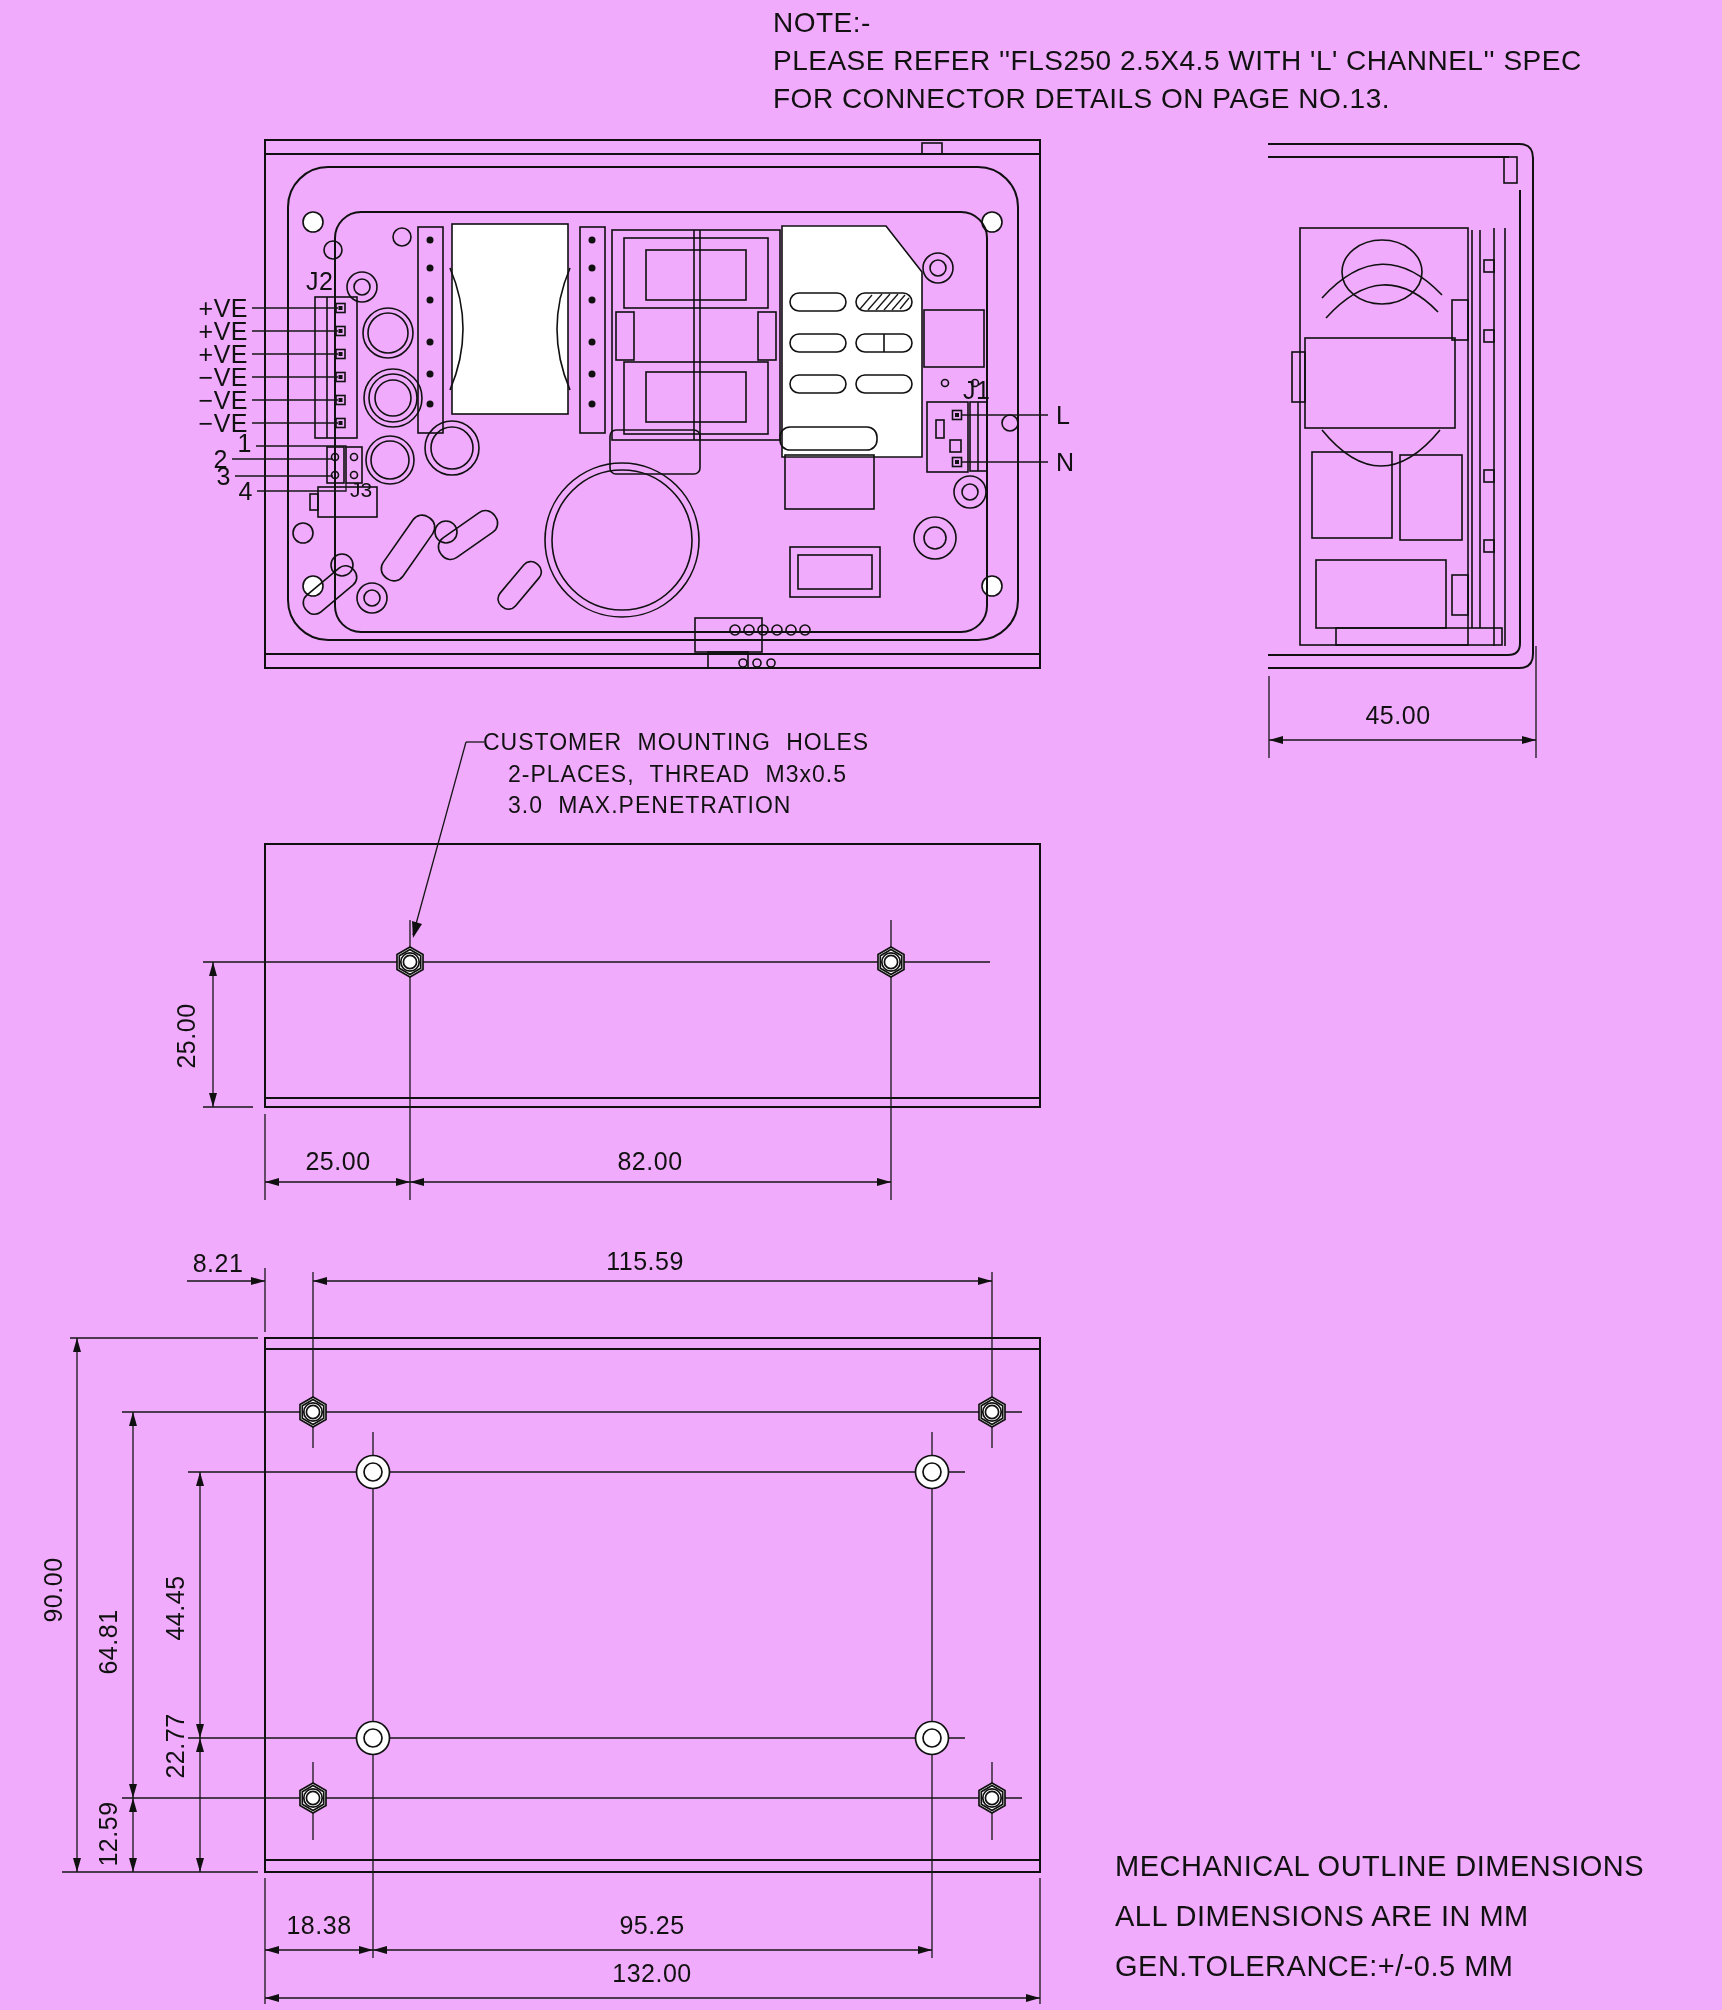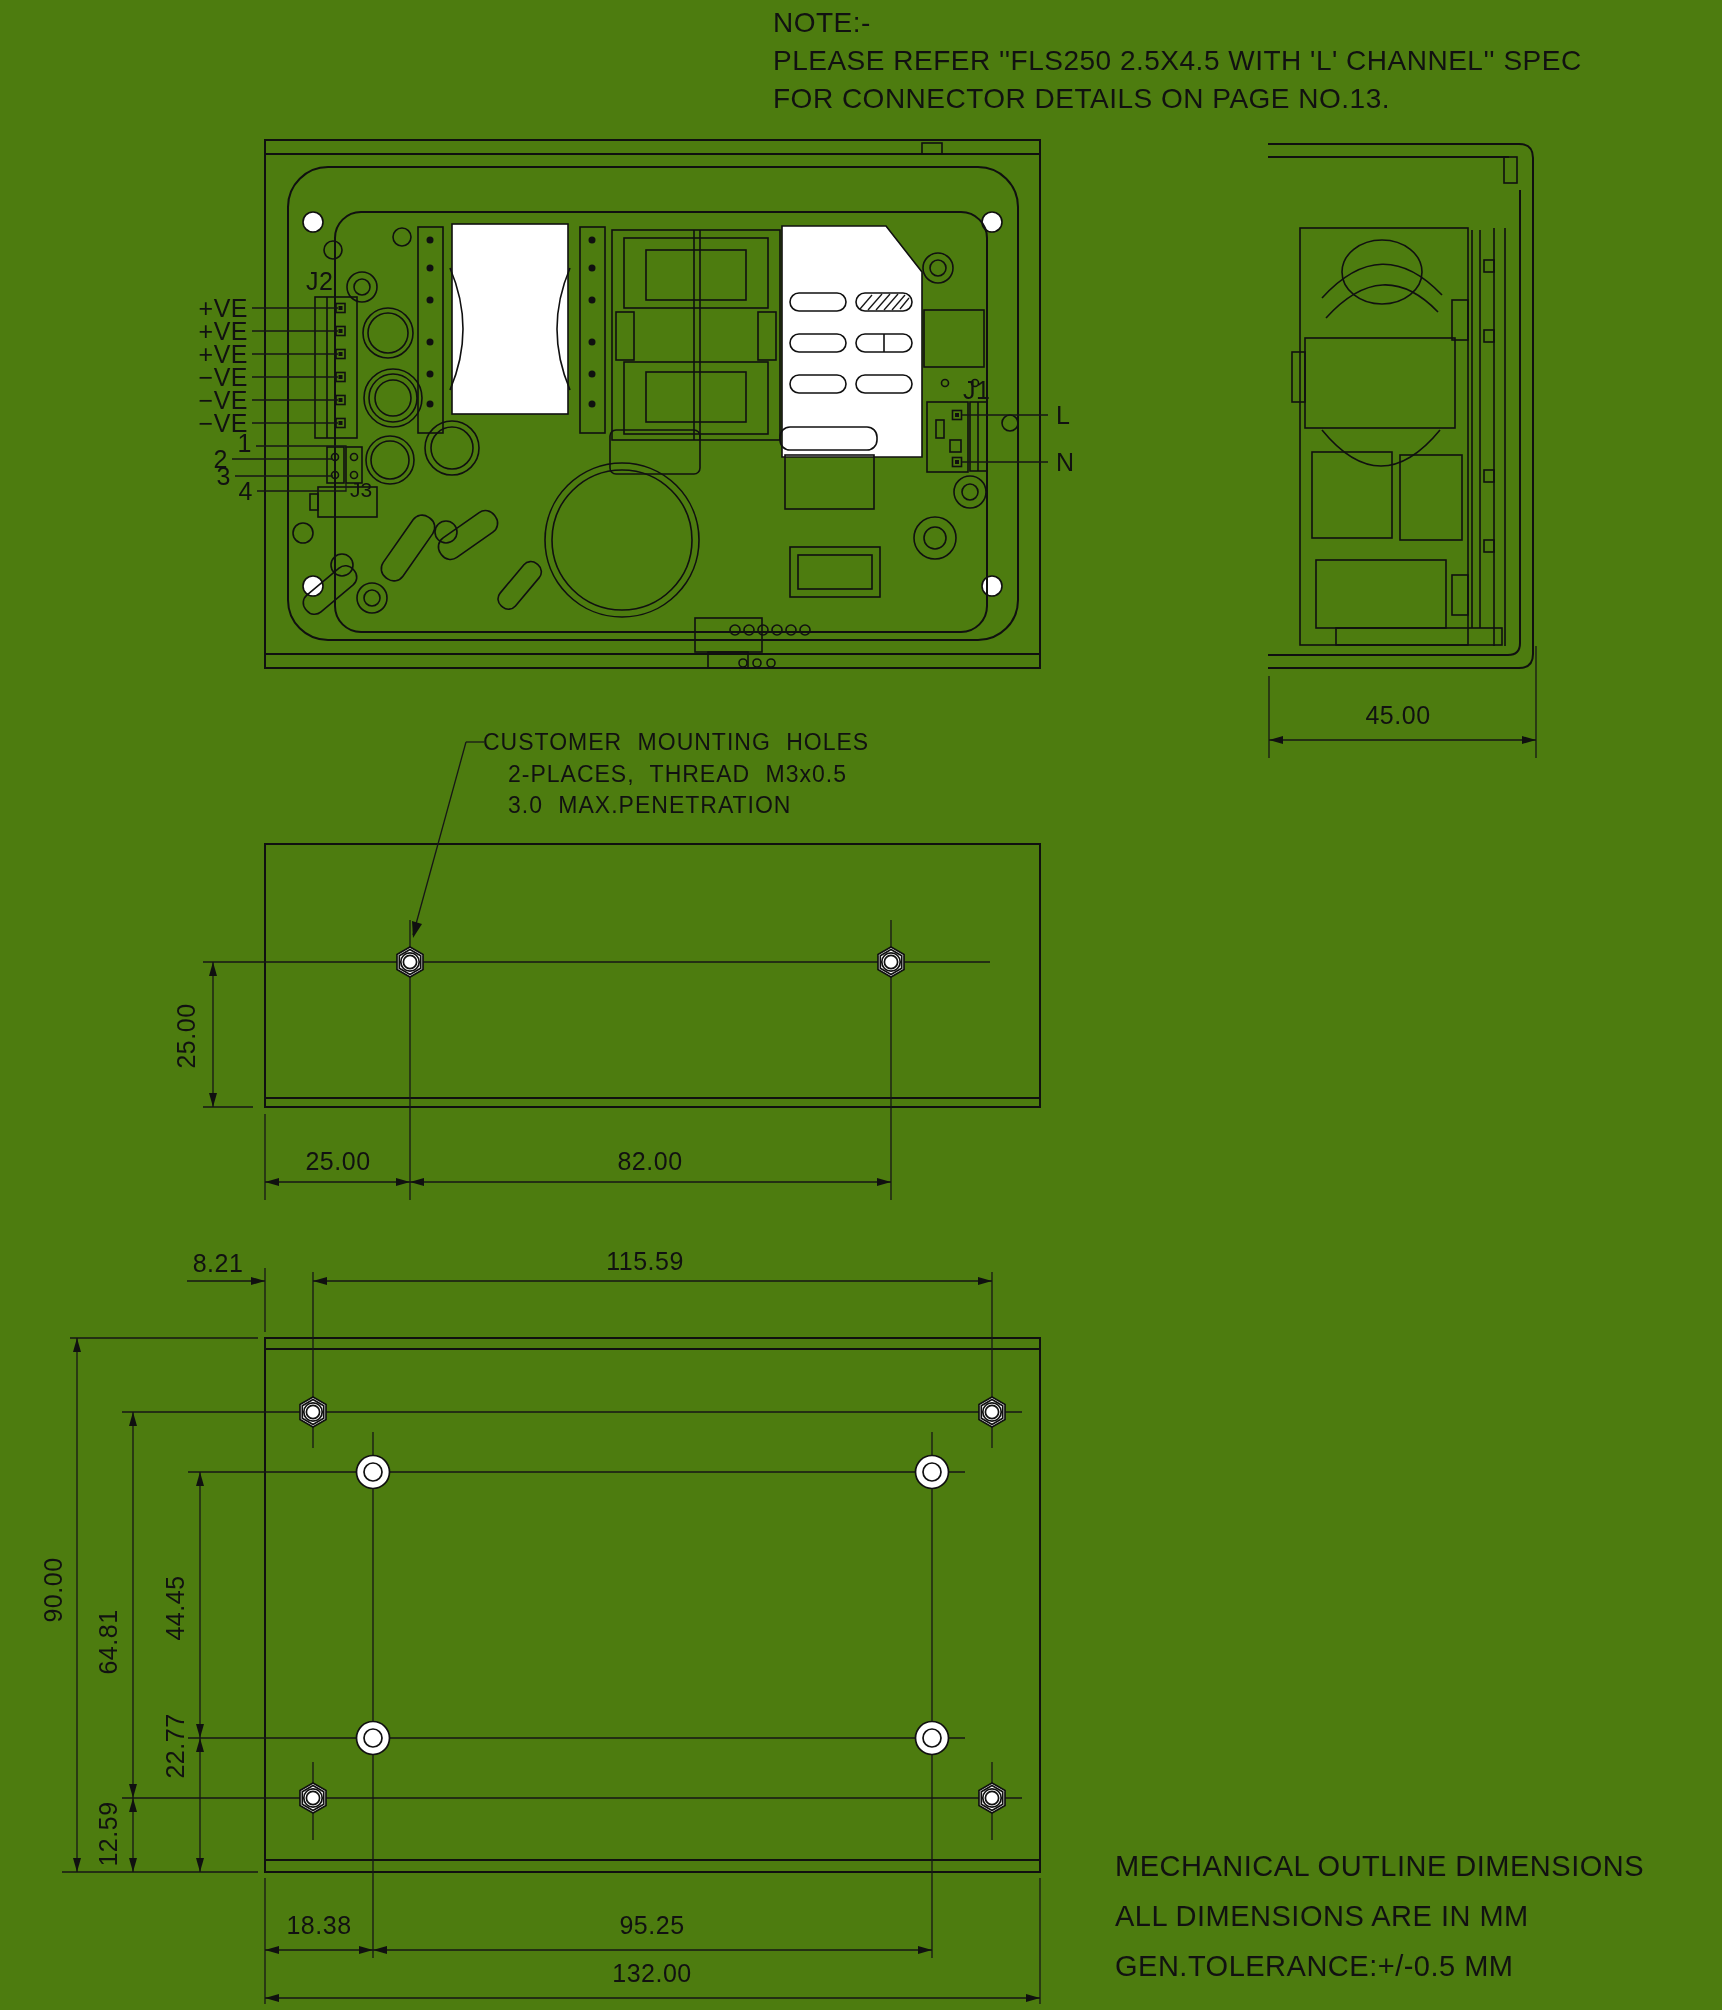--- a/index.html
+++ b/index.html
@@ -1,16 +1,16 @@
 <!DOCTYPE html>
 <html><head>
 <meta charset="utf-8">
 <style>
   html,body{margin:0;padding:0;background:#fff;}
-  .sheet{position:relative;width:1722px;height:2010px;background:#4d7c0f;overflow:hidden;}
+  .sheet{position:relative;width:1722px;height:2010px;background:#f0abfc;overflow:hidden;}
   svg{display:block;}
   
   .ln{stroke:#101010;stroke-width:2;fill:none;}
   .md{stroke:#101010;stroke-width:1.6;fill:none;}
   .tn{stroke:#161616;stroke-width:1.3;fill:none;}
   .wh{fill:#ffffff;}
   .ar{fill:#101010;stroke:none;}
   
   text{fill:#111111;}
   .t-note{font-family:"Liberation Sans",sans-serif;font-size:28px;letter-spacing:.5px;}

